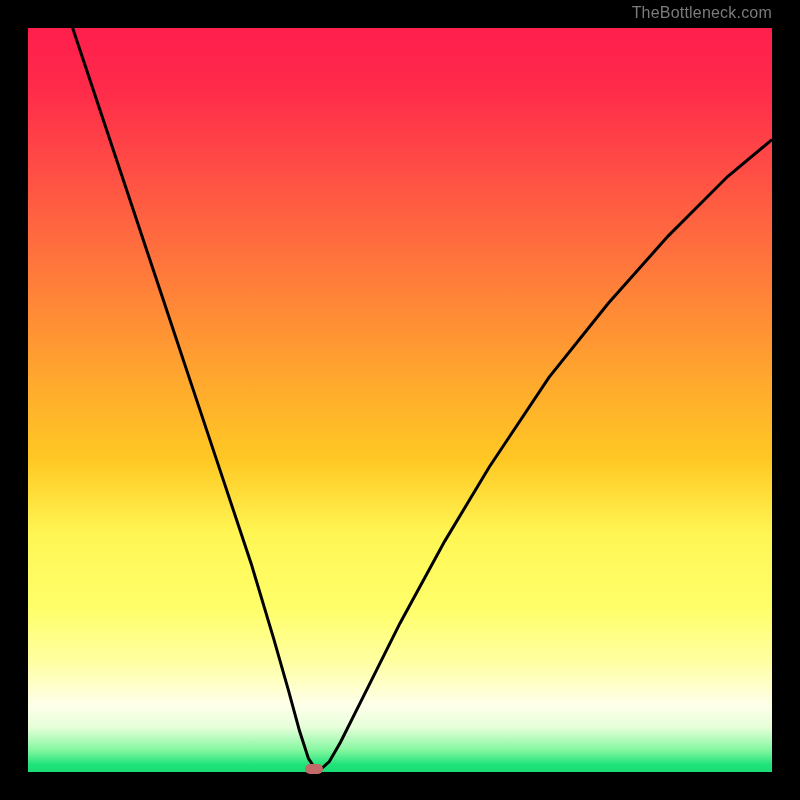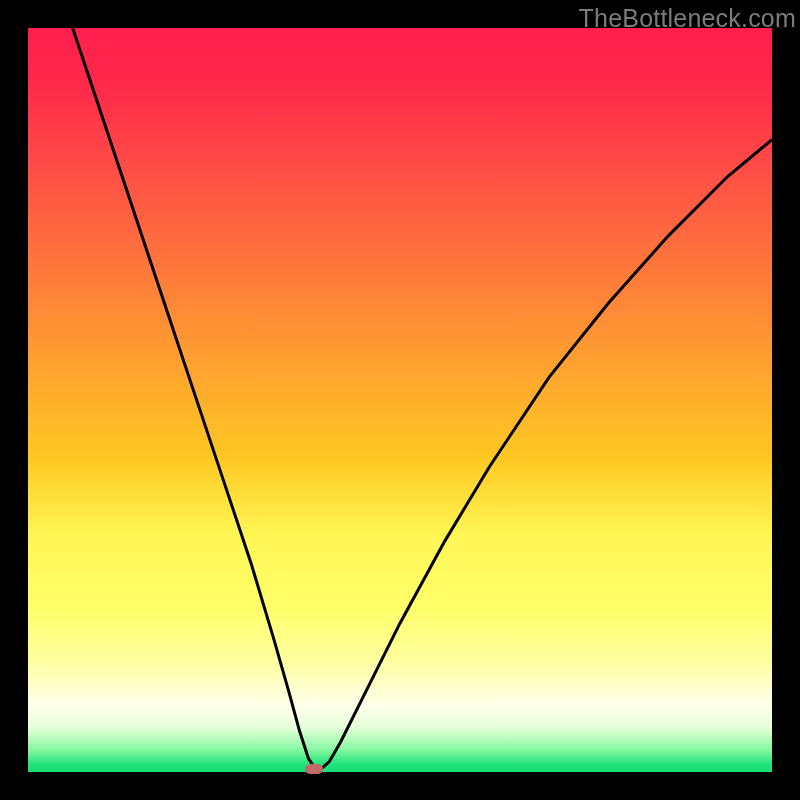--- a/index.html
+++ b/index.html
@@ -45,23 +45,23 @@
   .plot-svg {
     position: absolute;
     left: 0;
     top: 0;
     width: 744px;
     height: 744px;
   }
   .watermark {
     position: absolute;
     top: 4px;
-    right: 4px;
+    right: 28px;
     color: #7b7b7b;
-    font-size: 25px;
+    font-size: 16px;
     font-weight: 500;
     letter-spacing: 0.2px;
     user-select: none;
   }
   .marker {
     position: absolute;
     width: 18px;
     height: 10px;
     border-radius: 5px;
     background: #c06a6a;

